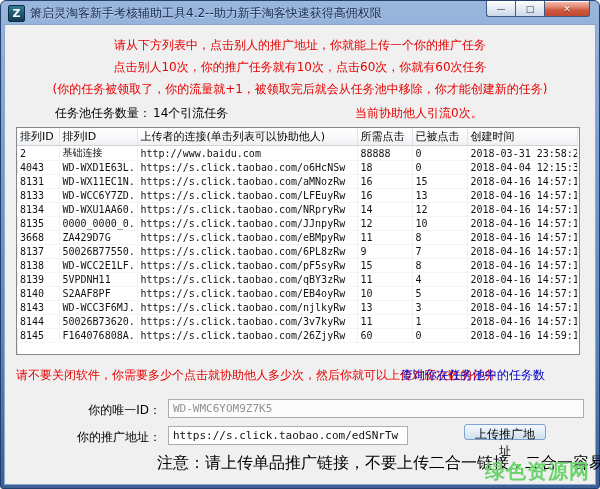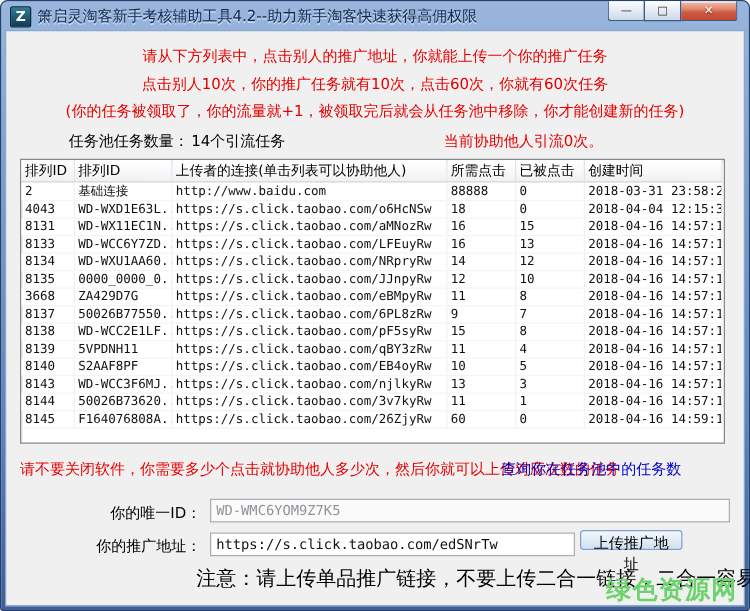--- a/index.html
+++ b/index.html
@@ -42,21 +42,21 @@
   .warning-row{position:absolute;top:342px;left:0;width:100%;font-size:12px;}
   .warning-text{position:absolute;left:11px;color:#e60000;white-space:nowrap;}
   .query-link{position:absolute;right:50px;color:#0000c8;white-space:nowrap;cursor:pointer;}
   .field-row{position:absolute;left:0;width:100%;font-size:12px;}
   .row-id{top:374px;} .row-promo{top:401px;}
   .f-label{position:absolute;width:152px;text-align:right;color:#000;top:3px;left:4px;}
   .f-input{position:absolute;left:163px;box-sizing:border-box;height:19px;font-size:11px;
     font-family:"DejaVu Sans Mono","Liberation Mono",monospace;padding:2px 4px;background:#fff;
     border:1px solid #abadb3;outline:none;}
   .id-input{width:416px;color:#8f9398;background:#fbfbfb;}
-  .promo-input{width:292px;color:#111;}
+  .promo-input{width:240px;color:#111;}
   .upload-btn{position:absolute;left:459px;top:-2px;width:82px;height:16px;font-size:12px;color:#000;
     font-family:"DejaVu Sans","Liberation Sans",sans-serif;
     background:linear-gradient(#f3f9fd,#e4eef7 45%,#cfe0ef);border:1px solid #7da2ce;border-radius:3px;cursor:pointer;}
   .note{position:absolute;top:428px;left:152px;font-size:16px;color:#000;white-space:nowrap;}
   .watermark{position:absolute;right:5px;bottom:2px;text-align:right;line-height:1.05;pointer-events:none;}
   .wm-main{font-size:20px;font-weight:bold;letter-spacing:1px;}
   .wm-url{font-size:15px;}
 </style>
 </head>
 <body>

